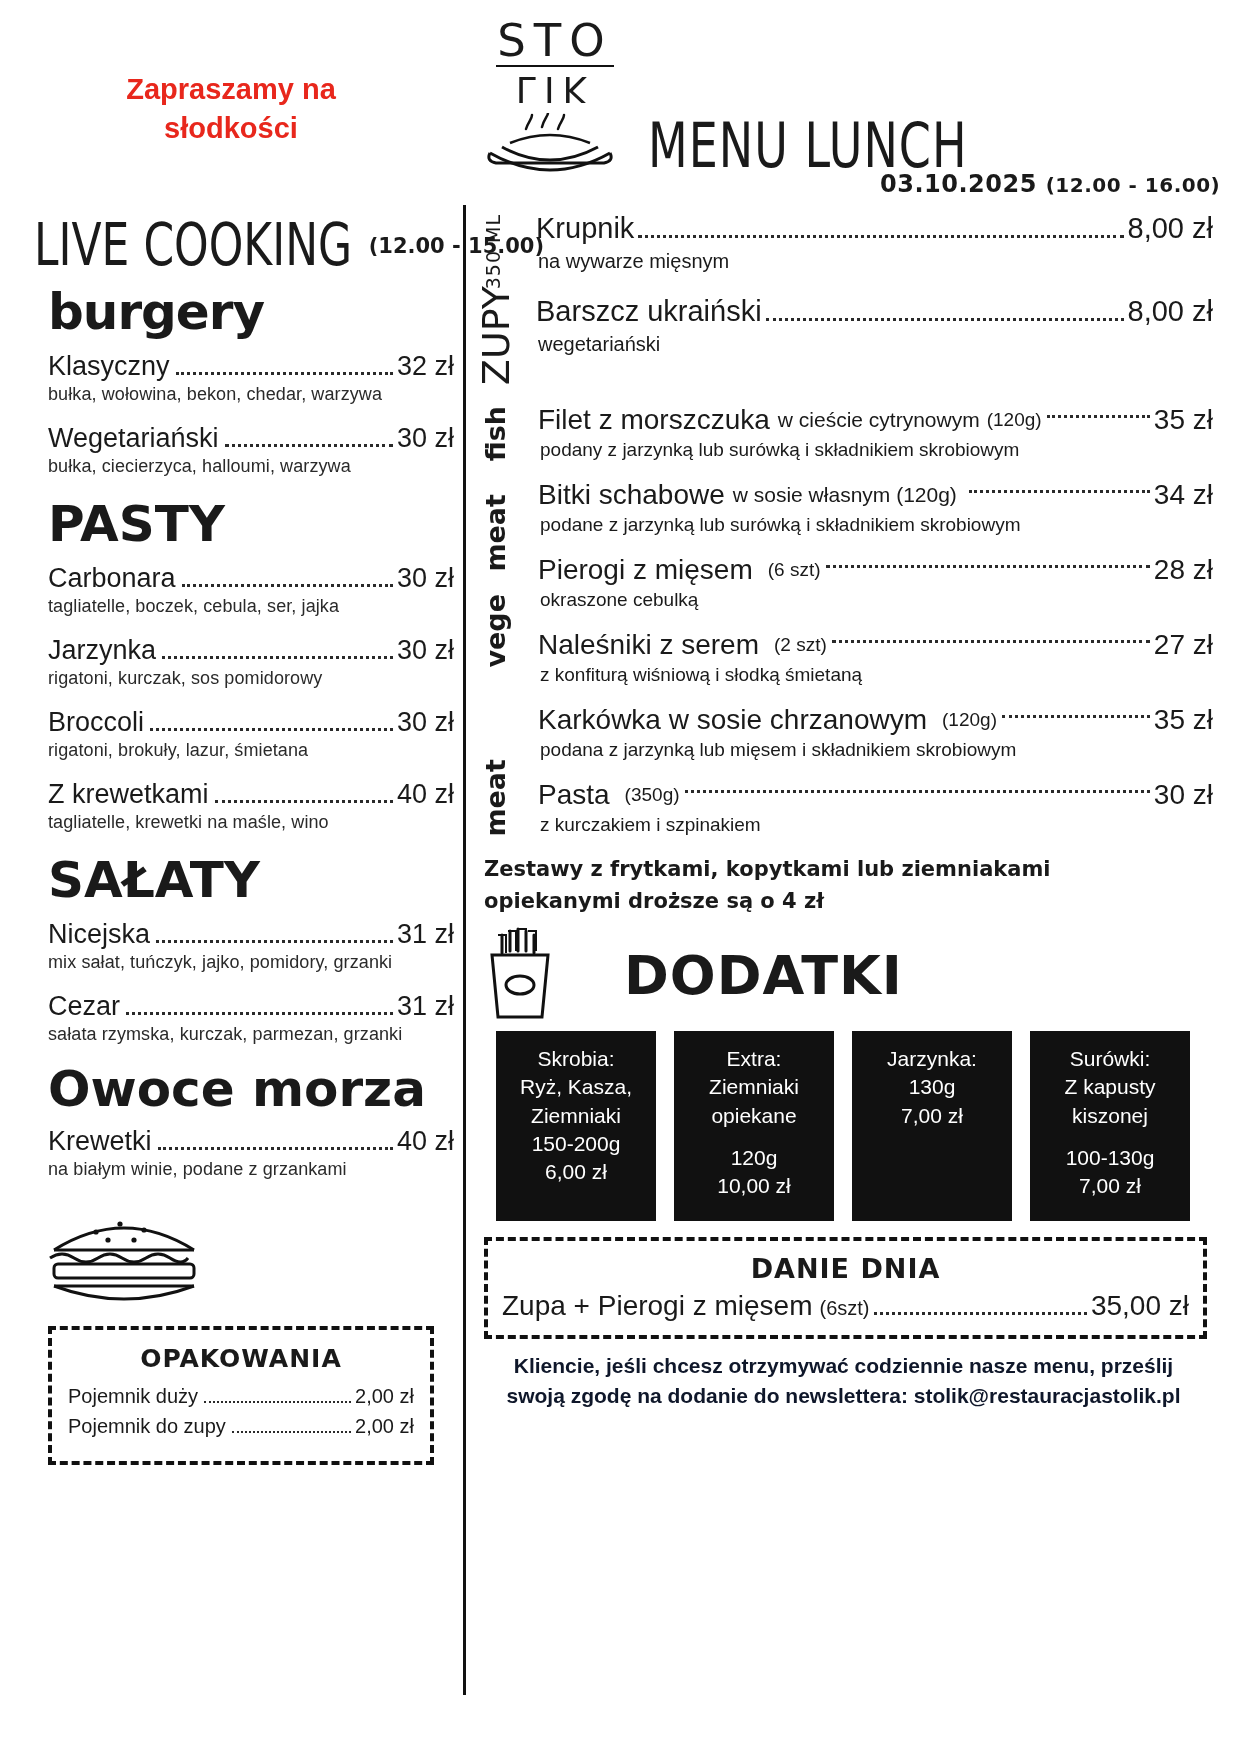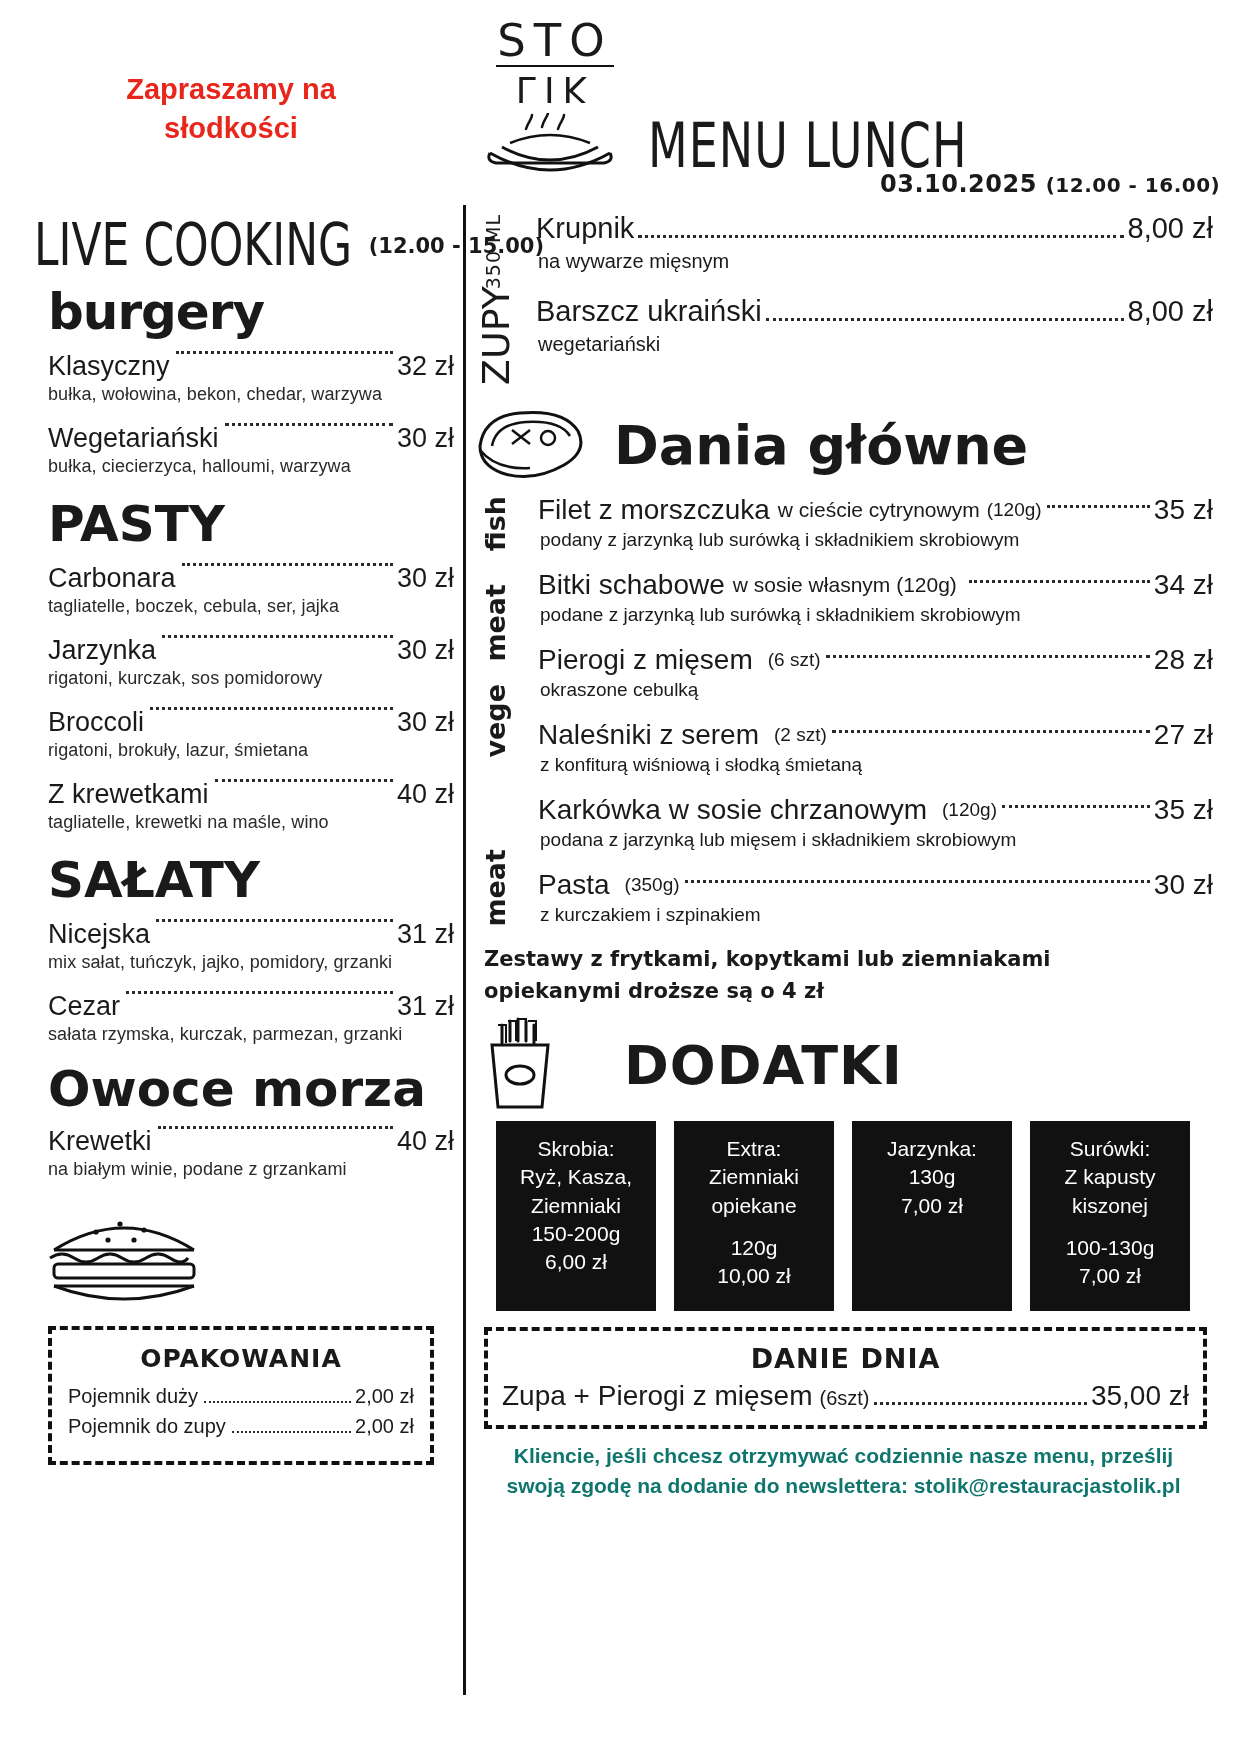--- a/index.html
+++ b/index.html
@@ -116,21 +116,21 @@
     margin: 14px 0 10px 14px;
   }
   .sec-burgery { font-size: 50px; letter-spacing: -1px; }
   .sec-pasty { font-size: 50px; letter-spacing: 0px; }
   .sec-salaty { font-size: 50px; }
   .sec-owoce { font-size: 50px; line-height: 1.05; }
 
   .item { margin: 0 0 4px 14px; }
   .item-line {
     display: flex;
-    align-items: flex-start;
+    align-items: flex-end;
     font-size: 27px;
     white-space: nowrap;
   }
   .item-name { font-weight: 400; }
   .dots {
     flex: 1 1 auto;
     border-bottom: 3px dotted #2a2a2a;
     margin: 0 4px 7px 6px;
     min-width: 10px;
     height: 1px;
@@ -289,21 +289,21 @@
   .dd-line {
     display: flex; align-items: baseline;
     font-size: 28px; white-space: nowrap;
   }
   .dd-line .qty { font-size: 20px; margin-left: 7px; }
   .dd-line .dots { border-bottom: 3px dotted #2a2a2a; margin: 0 4px 8px 5px; }
 
   .newsletter {
     margin: 12px 10px 0 6px;
     text-align: center;
-    color: #0f766e;
+    color: #0f172a;
     font-weight: bold;
     font-size: 21px;
     line-height: 1.45;
   }
 
   svg { display: block; }
 </style>
 </head>
 <body>
 
@@ -475,32 +475,20 @@
           <div class="soup-line">
             <span>Barszcz ukraiński</span>
             <span class="dots"></span>
             <span>8,00 zł</span>
           </div>
           <div class="soup-desc">wegetariański</div>
         </div>
       </div>
     </div>
 
-    <div class="dania-head">
-      <span>
-        <svg width="120" height="78" viewBox="0 0 120 78">
-          <path d="M12 40 q4 -30 40 -33 q44 -4 58 18 q10 20 -14 34 q-32 18 -62 8 q-22 -8 -22 -27 z" stroke="#111" stroke-width="3" fill="none"></path>
-          <path d="M24 40 q4 -22 34 -24 q34 -2 44 14" stroke="#111" stroke-width="2.5" fill="none"></path>
-          <path d="M44 24 l18 14 M62 24 l-18 14" stroke="#111" stroke-width="2.5" fill="none"></path>
-          <circle cx="80" cy="32" r="7" stroke="#111" stroke-width="2.5" fill="none"></circle>
-          <path d="M12 44 q16 20 50 18" stroke="#111" stroke-width="2.5" fill="none"></path>
-        </svg>
-      </span>
-      <span class="dania-title">Dania główne</span>
-    </div>
 
     <div class="mains">
       <div class="tag tag-fish">fish</div>
       <div class="tag tag-meat1">meat</div>
       <div class="tag tag-vege">vege</div>
       <div class="tag tag-meat2">meat</div>
 
       <div class="main-items">
         <div>
           <div class="main-line">

